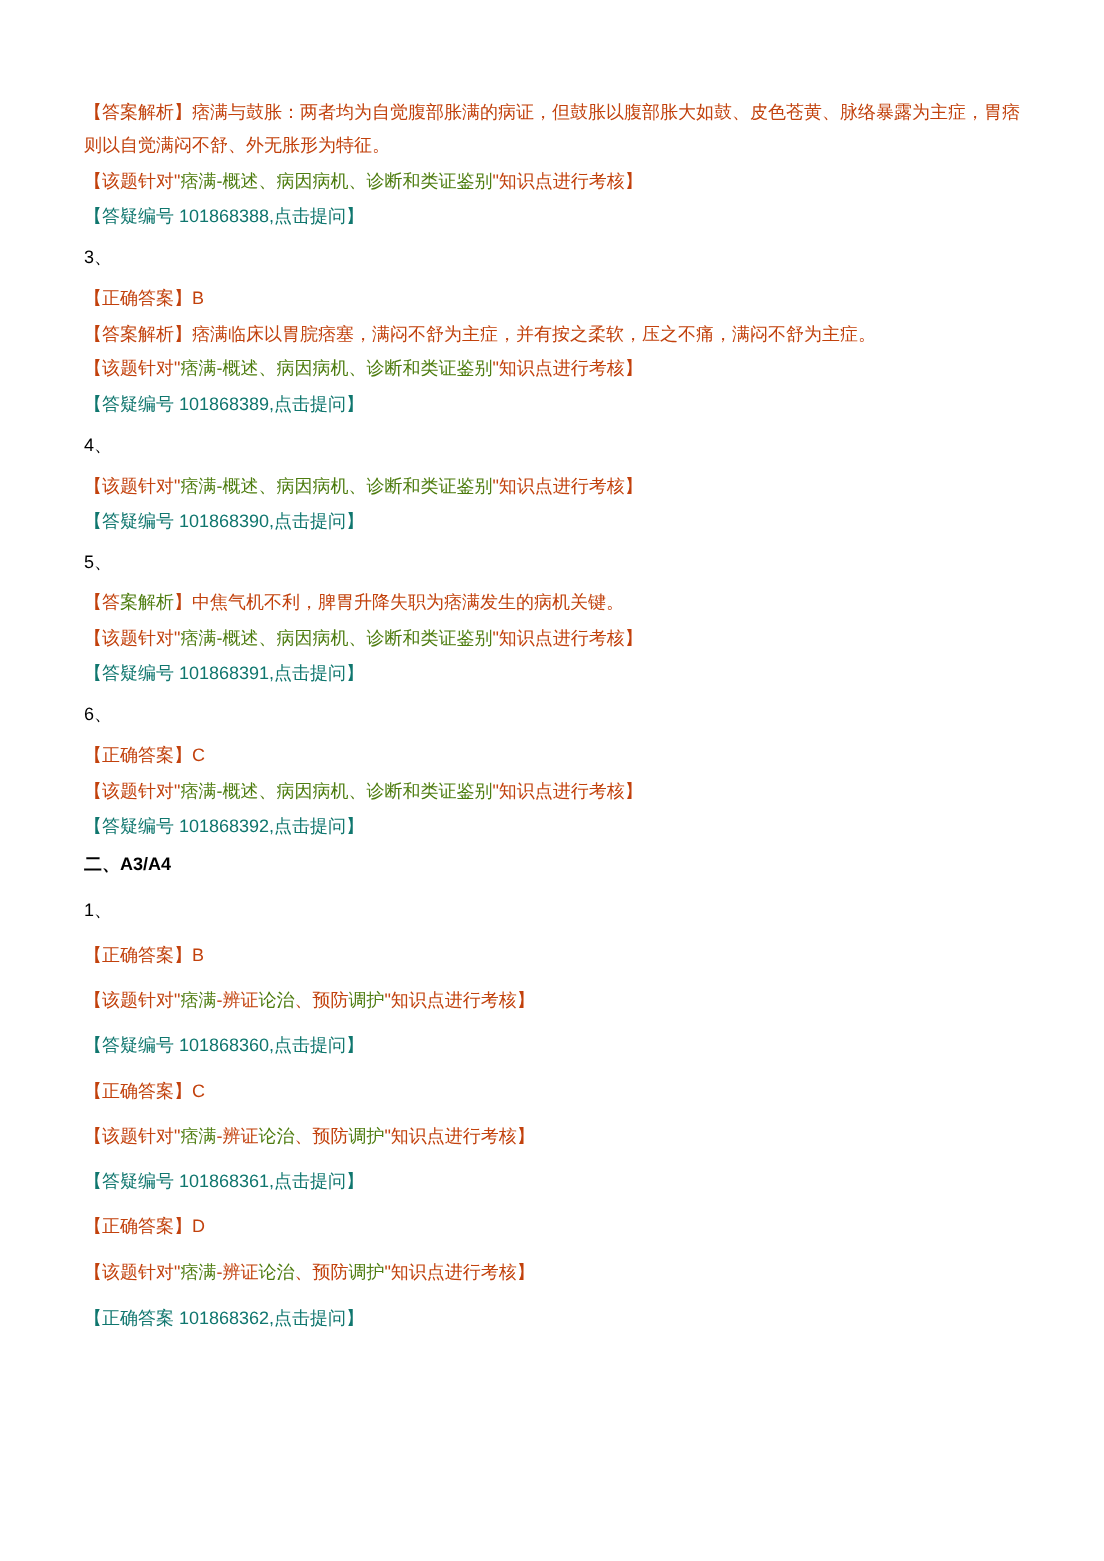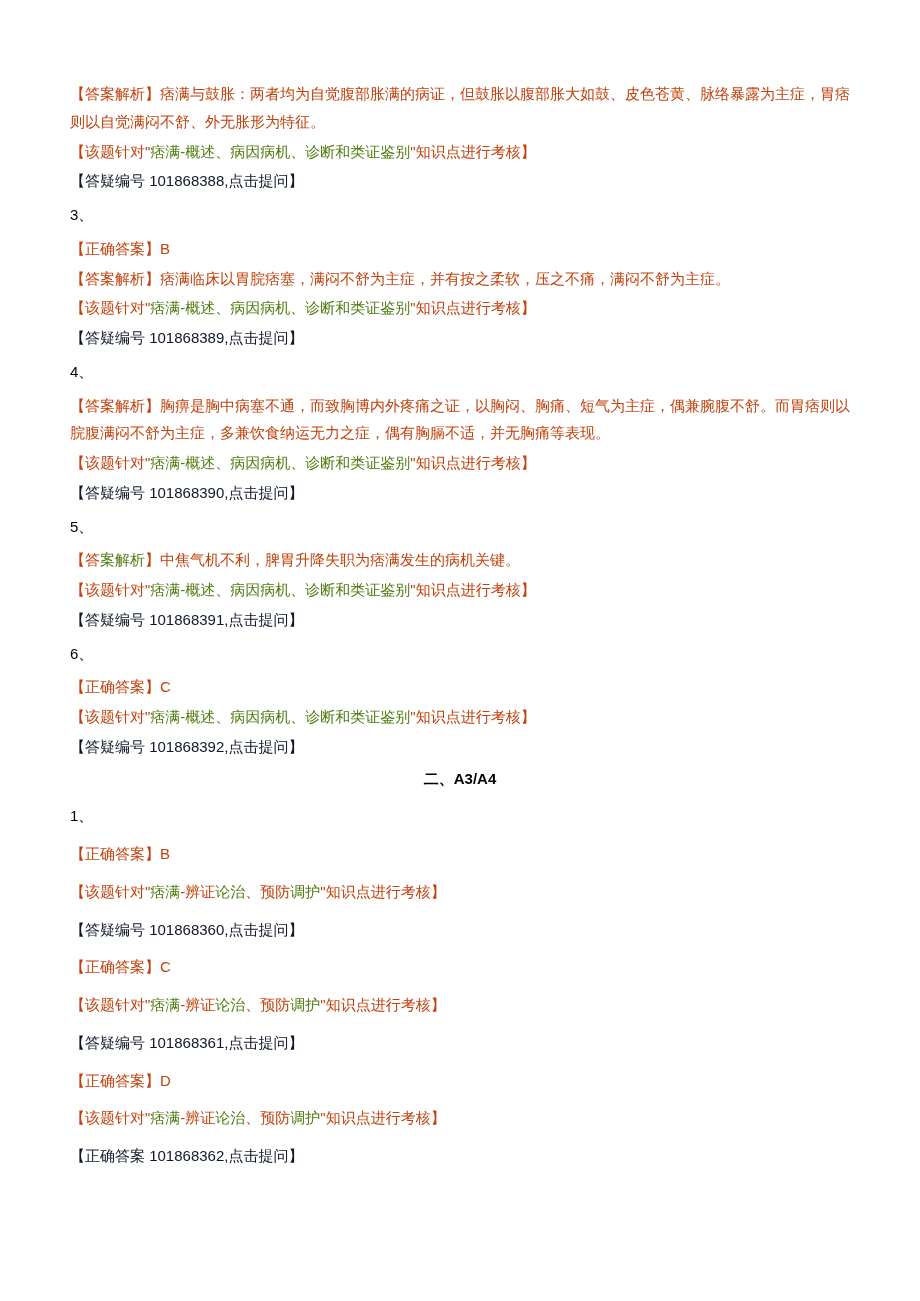--- a/index.html
+++ b/index.html
@@ -12,21 +12,21 @@
     color: #000000;
   }
   .page {
     width: 920px;
     box-sizing: border-box;
     padding: 80px 70px 40px 70px;
   }
   .block { margin-bottom: 2px; }
   .txt { color: #c2410c; }
   .green { color: #4d7c0f; }
-  .blue { color: #0f172a; }
+  .blue { color: #0f766e; }
   .qnum { margin-top: 6px; margin-bottom: 6px; }
   .qnum2 { margin-top: 10px; margin-bottom: 10px; }
   .sp { margin-top: 10px; margin-bottom: 10px; }
 </style>
 </head>
 <body>
 
 <div class="page">
 
   <div class="block">
@@ -48,23 +48,20 @@
   </div>
   <div class="block">
     <span class="txt">【该题针对"</span><span class="green">痞满-概述、病因病机、诊断和类证鉴别</span><span class="txt">"知识点进行考核】</span>
   </div>
   <div class="block">
     <span class="blue">【答疑编号 101868389,点击提问】</span>
   </div>
 
   <div class="qnum">4、</div>
   <div class="block">
-    <span class="txt">【答案解析】</span><span class="txt">胸痹是胸中病塞不通，而致胸博内外疼痛之证，以胸闷、胸痛、短气为主症，偶兼腕腹不舒。而胃痞则以脘腹满闷不舒为主症，多兼饮食纳运无力之症，偶有胸膈不适，并无胸痛等表现。</span>
-  </div>
-  <div class="block">
     <span class="txt">【该题针对"</span><span class="green">痞满-概述、病因病机、诊断和类证鉴别</span><span class="txt">"知识点进行考核】</span>
   </div>
   <div class="block">
     <span class="blue">【答疑编号 101868390,点击提问】</span>
   </div>
 
   <div class="qnum">5、</div>
   <div class="block">
     <span class="txt">【答</span><span class="green">案解析</span><span class="txt">】中焦气机不利，脾胃升降失职为痞满发生的病机关键。</span>
   </div>
@@ -79,21 +76,21 @@
   <div class="block">
     <span class="txt">【正确答案】</span><span class="txt">C</span>
   </div>
   <div class="block">
     <span class="txt">【该题针对"</span><span class="green">痞满-概述、病因病机、诊断和类证鉴别</span><span class="txt">"知识点进行考核】</span>
   </div>
   <div class="block">
     <span class="blue">【答疑编号 101868392,点击提问】</span>
   </div>
 
-  <div class="block" style="font-weight:bold; margin-top:4px;text-align:center;">二、A3/A4</div>
+  <div class="block" style="font-weight:bold; margin-top:4px;">二、A3/A4</div>
 
   <div class="qnum2">1、</div>
 
   <div class="sp">
     <span class="txt">【正确答案】</span><span class="txt">B</span>
   </div>
   <div class="sp">
     <span class="txt">【该题针对"</span><span class="green">痞满</span><span class="txt">-辨证</span><span class="green">论治</span><span class="txt">、预防</span><span class="green">调护</span><span class="txt">"知识点进行考核】</span>
   </div>
   <div class="sp">

